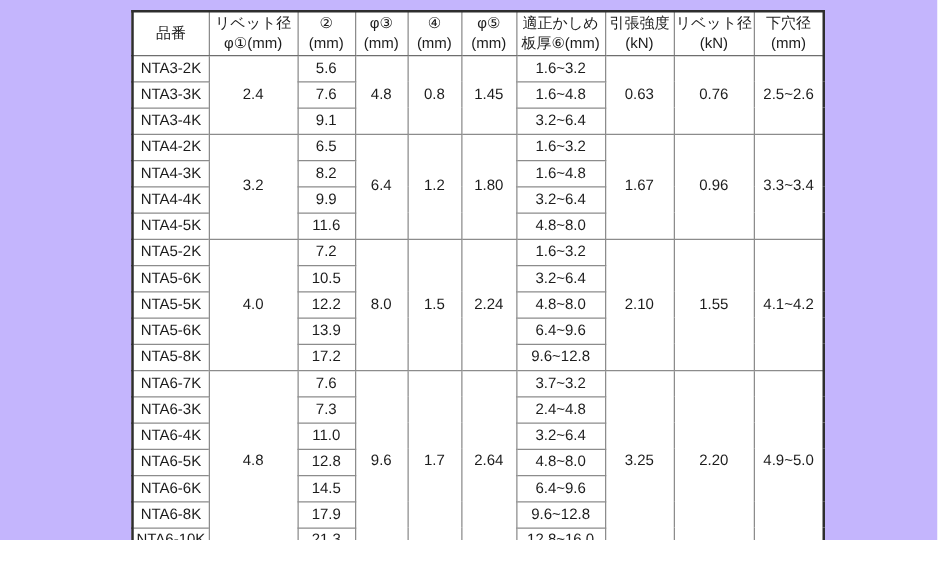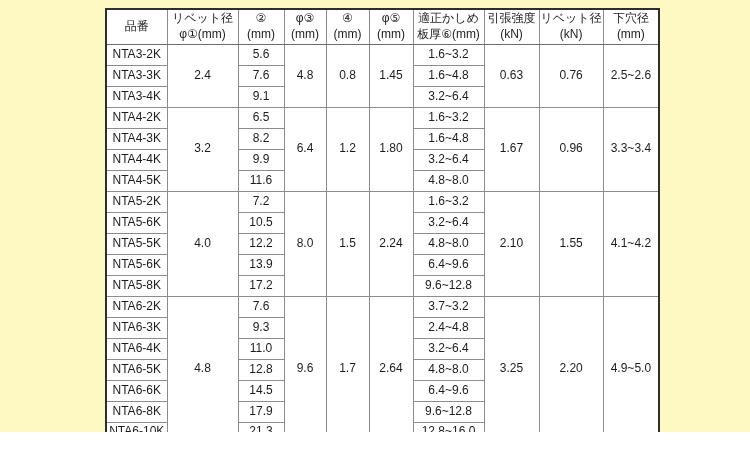--- a/index.html
+++ b/index.html
@@ -4,21 +4,21 @@
 <style>
   html, body {
     margin: 0;
     padding: 0;
     background: #ffffff;
   }
   .canvas {
     position: relative;
     width: 750px;
     height: 432px;
-    background: #fef9c3;
+    background: #c4b5fd;
     font-family: "Liberation Sans", "DejaVu Sans", sans-serif;
     color: #1c1c1c;
     overflow: hidden;
   }
   table.spec {
     position: absolute;
     left: 105px;
     top: 8px;
     border-collapse: collapse;
     table-layout: fixed;
@@ -181,34 +181,34 @@
         <td>13.9</td>
         <td>6.4~9.6</td>
       </tr>
       <tr>
         <td>NTA5-8K</td>
         <td>17.2</td>
         <td>9.6~12.8</td>
       </tr>
 
       <tr>
-        <td>NTA6-2K</td>
+        <td>NTA6-7K</td>
         <td rowspan="7">4.8</td>
         <td>7.6</td>
         <td rowspan="7">9.6</td>
         <td rowspan="7">1.7</td>
         <td rowspan="7">2.64</td>
         <td>3.7~3.2</td>
         <td rowspan="7">3.25</td>
         <td rowspan="7">2.20</td>
         <td rowspan="7">4.9~5.0</td>
       </tr>
       <tr>
         <td>NTA6-3K</td>
-        <td>9.3</td>
+        <td>7.3</td>
         <td>2.4~4.8</td>
       </tr>
       <tr>
         <td>NTA6-4K</td>
         <td>11.0</td>
         <td>3.2~6.4</td>
       </tr>
       <tr>
         <td>NTA6-5K</td>
         <td>12.8</td>

